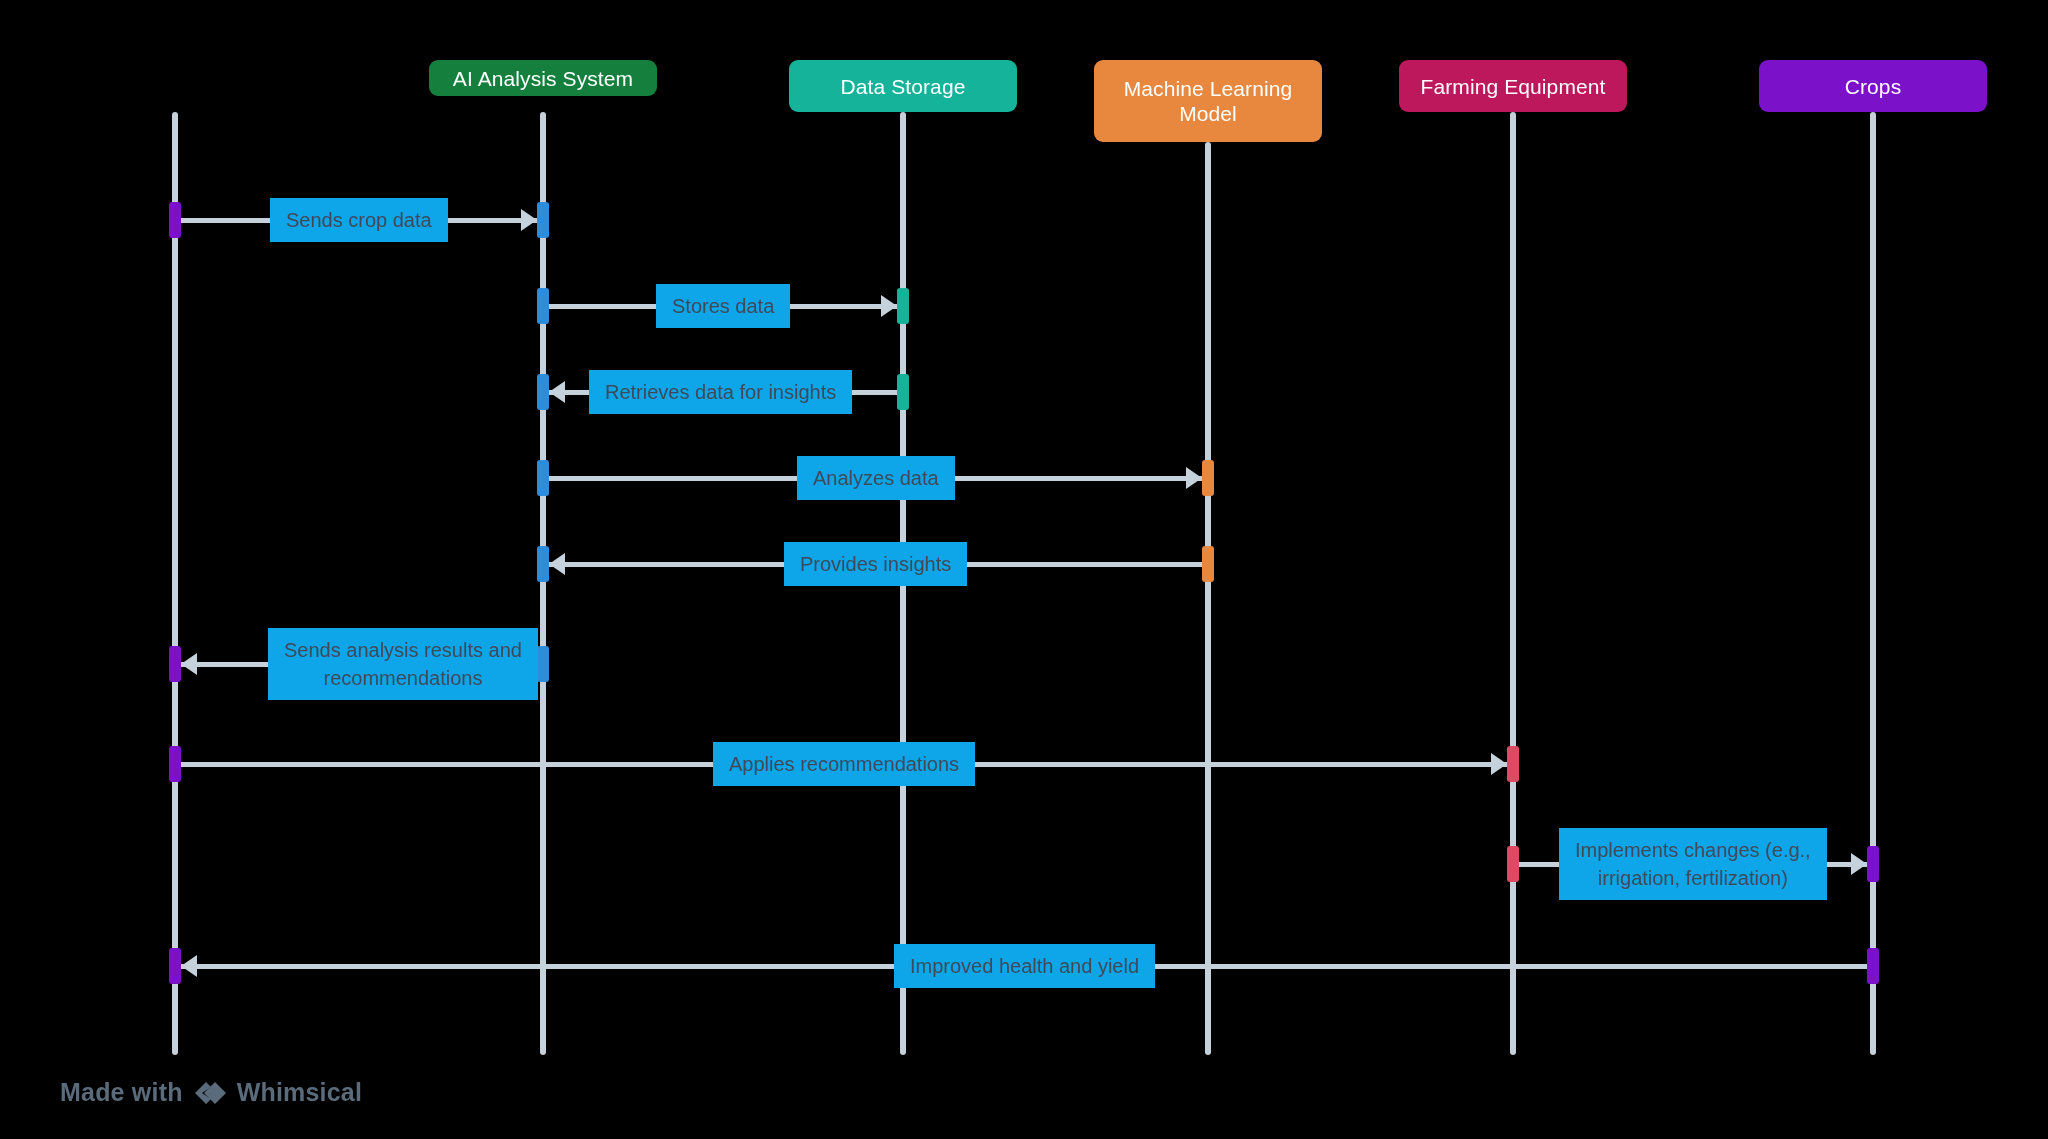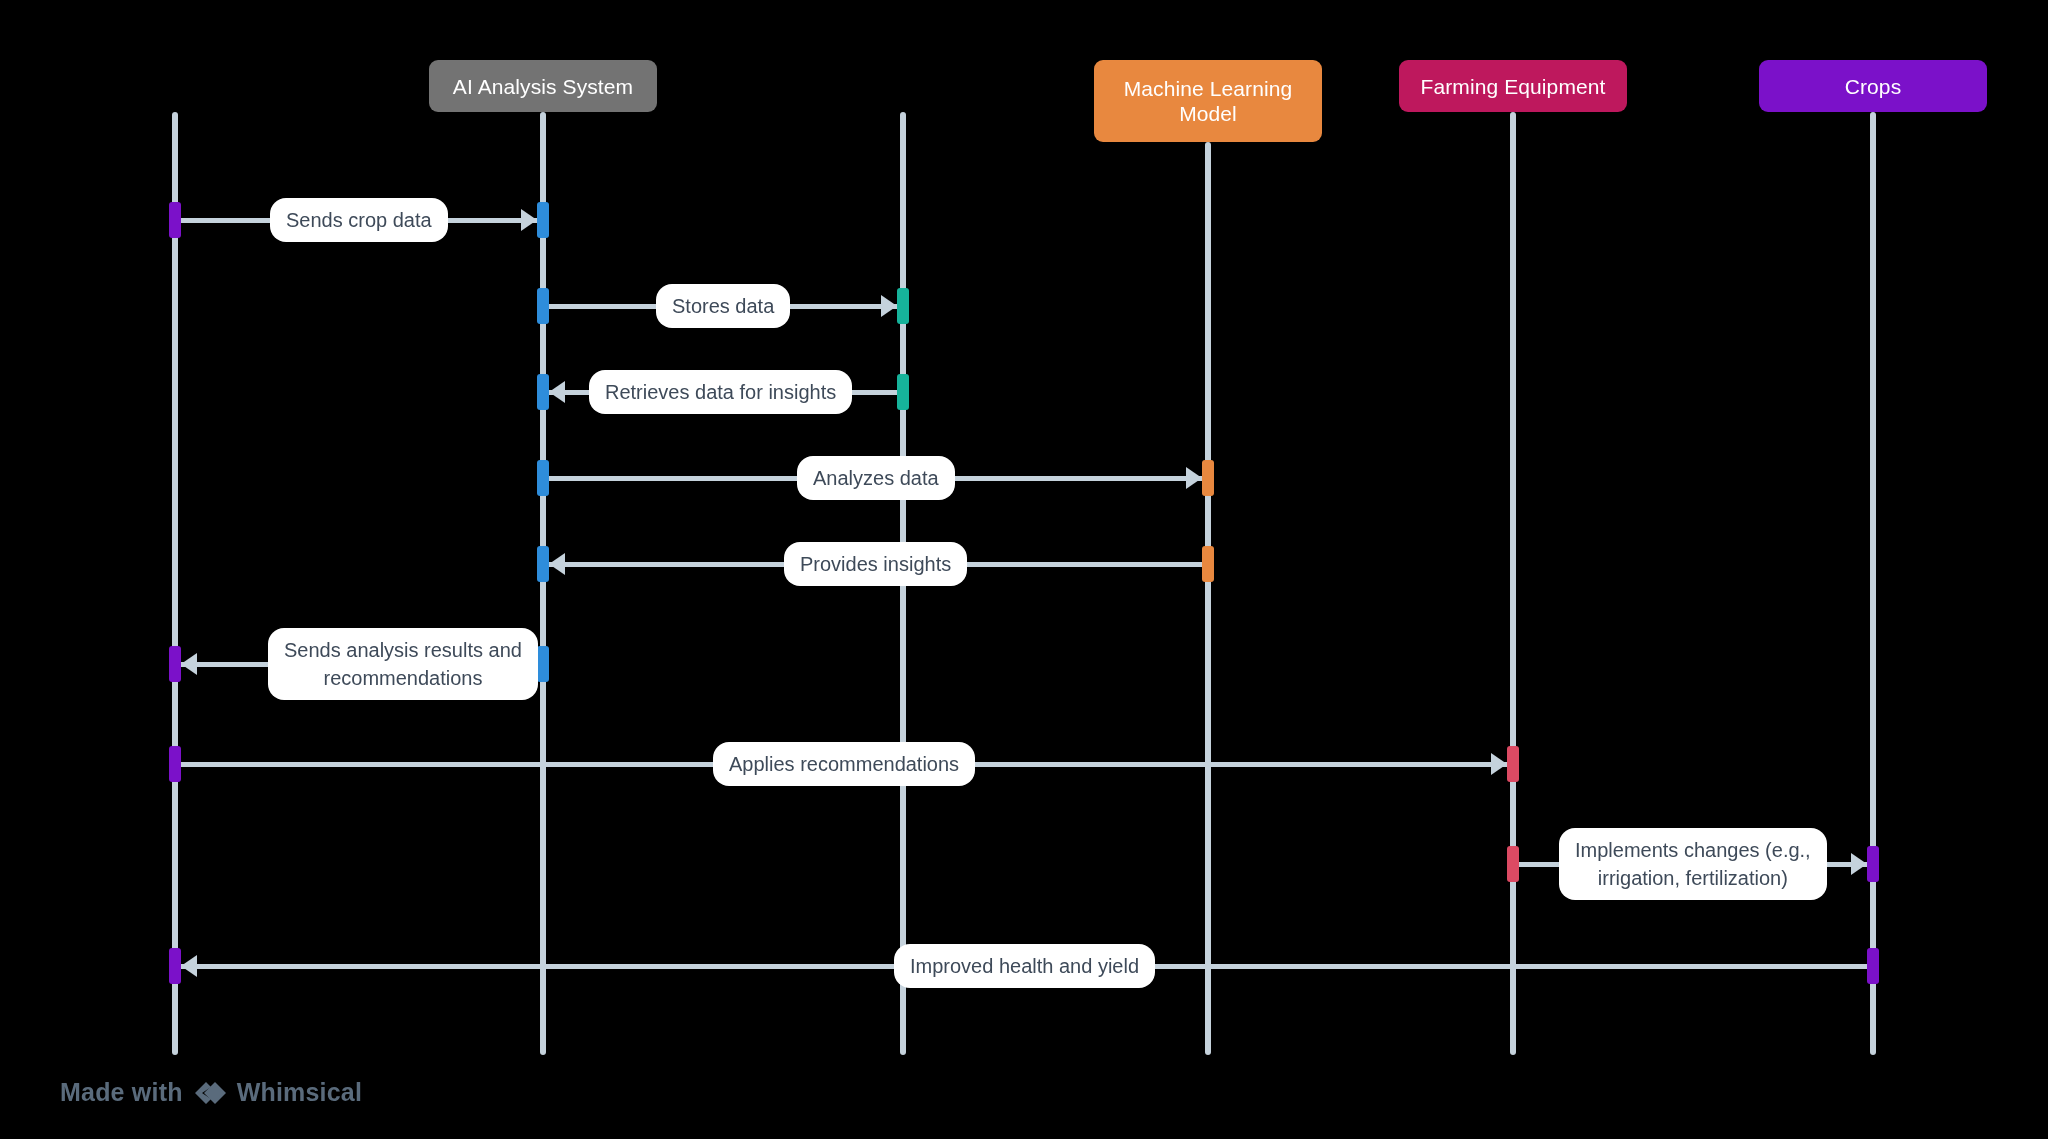--- a/index.html
+++ b/index.html
@@ -58,23 +58,23 @@
     position: absolute;
     width: 0; height: 0;
     border-top: 11px solid transparent;
     border-bottom: 11px solid transparent;
   }
   .arrow-right { border-left: 16px solid #c5d2dc; }
   .arrow-left  { border-right: 16px solid #c5d2dc; }
   
   .msg-label {
     position: absolute;
-    background: #ffffff;
+    background: #0ea5e9;
     color: #3e4a59;
-    border-radius: 16px;
+    border-radius: 0;
     font-size: 20px;
     line-height: 28px;
     text-align: center;
     display: flex;
     align-items: center;
     justify-content: center;
     padding: 8px 16px;
     box-sizing: border-box;
     white-space: pre-line;
   }
@@ -96,21 +96,22 @@
 </head>
 <body>
 
 <div id="canvas">
     <div class="lifeline" style="left: 172px; top: 112px; height: 943px;"></div>
     <div class="lifeline" style="left: 540px; top: 112px; height: 943px;"></div>
     <div class="lifeline" style="left: 900px; top: 112px; height: 943px;"></div>
     <div class="lifeline" style="left: 1205px; top: 142px; height: 913px;"></div>
     <div class="lifeline" style="left: 1510px; top: 112px; height: 943px;"></div>
     <div class="lifeline" style="left: 1870px; top: 112px; height: 943px;"></div>
-    <div class="participant" style="left: 429px; top: 60px; width: 228px; height: 52px; background: #737373;">AI Analysis System</div>
+    <div class="participant" style="left: 429px; top: 60px; width: 228px; height: 36px; background: #15803d;">AI Analysis System</div>
+    <div class="participant" style="left: 789px; top: 60px; width: 228px; height: 52px; background: rgb(22, 179, 155);">Data Storage</div>
     <div class="participant" style="left: 1094px; top: 60px; width: 228px; height: 82px; background: rgb(232, 136, 63);">Machine Learning Model</div>
     <div class="participant" style="left: 1399px; top: 60px; width: 228px; height: 52px; background: #be185d;">Farming Equipment</div>
     <div class="participant" style="left: 1759px; top: 60px; width: 228px; height: 52px; background: rgb(123, 17, 201);">Crops</div>
     <div class="msg-line" style="left: 175px; top: 218px; width: 368px;"></div>
     <div class="arrow-head arrow-right" style="top: 209px; left: 521px;"></div>
     <div class="activation" style="left: 169px; top: 202px; height: 36px; background: rgb(123, 17, 201);"></div>
     <div class="activation" style="left: 537px; top: 202px; height: 36px; background: rgb(46, 141, 219);"></div>
     <div class="msg-label" style="left: 270px; top: 198px;">Sends crop data</div>
     <div class="msg-line" style="left: 543px; top: 304px; width: 360px;"></div>
     <div class="arrow-head arrow-right" style="top: 295px; left: 881px;"></div>

